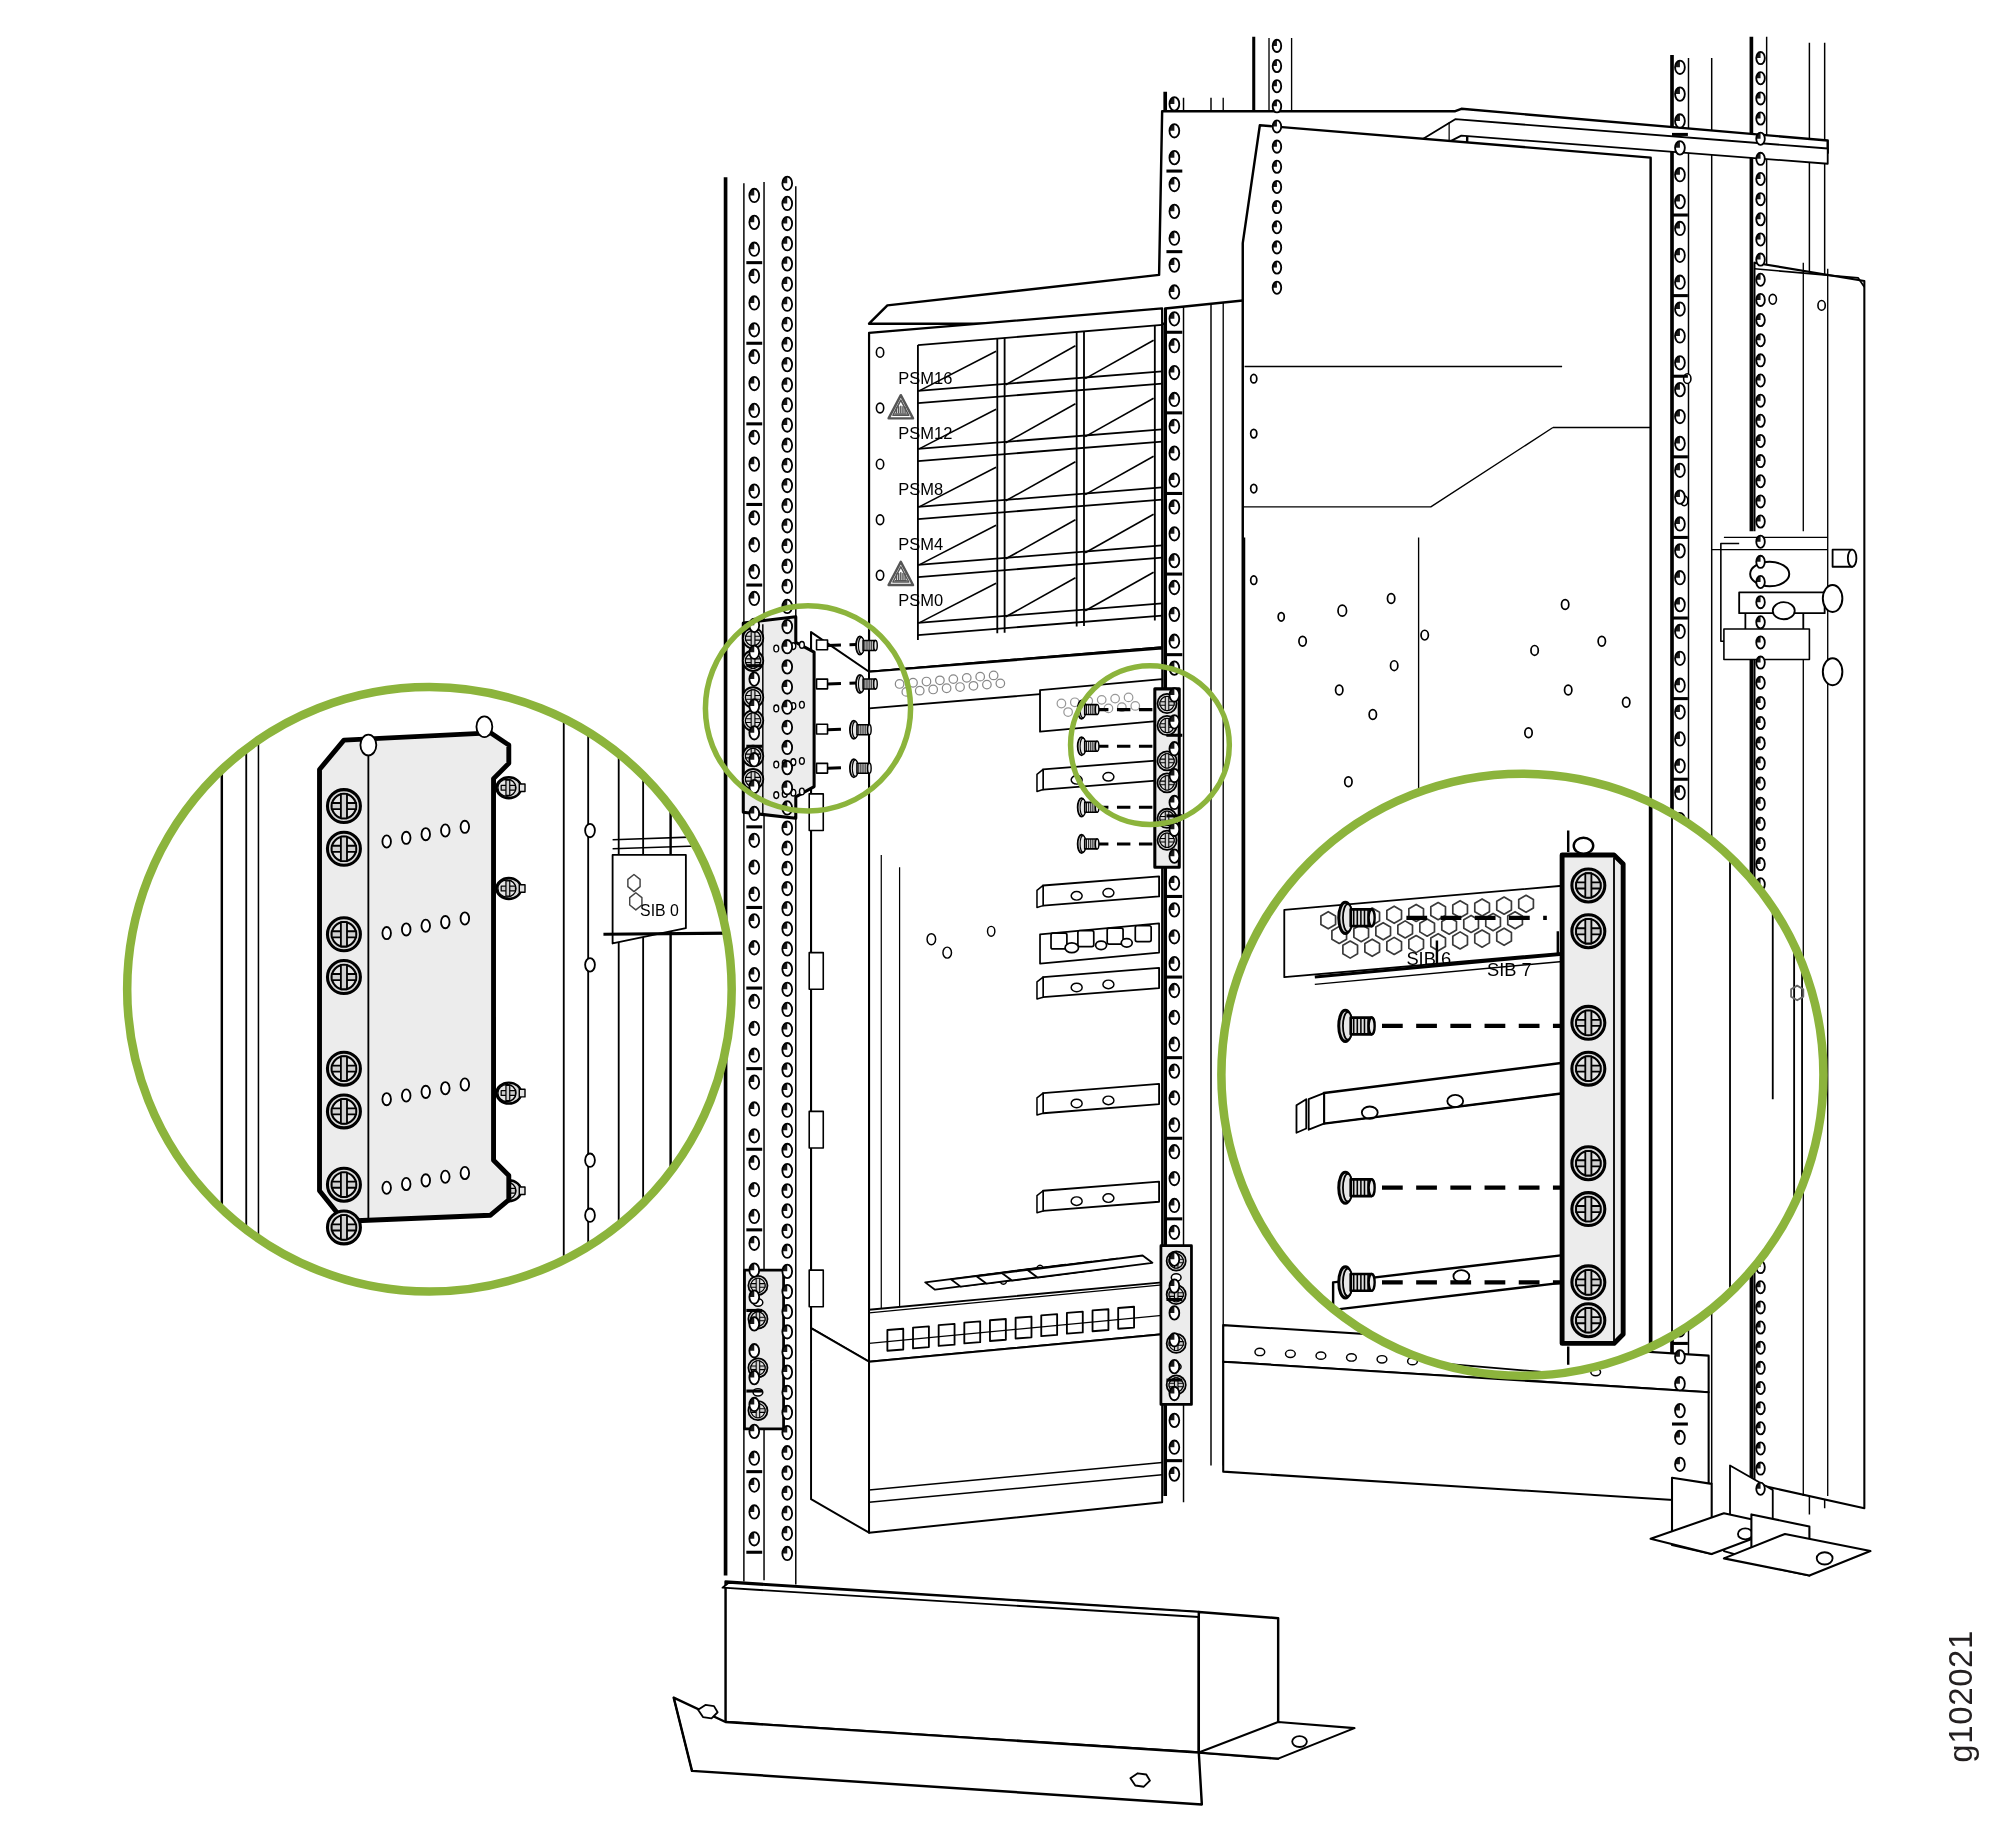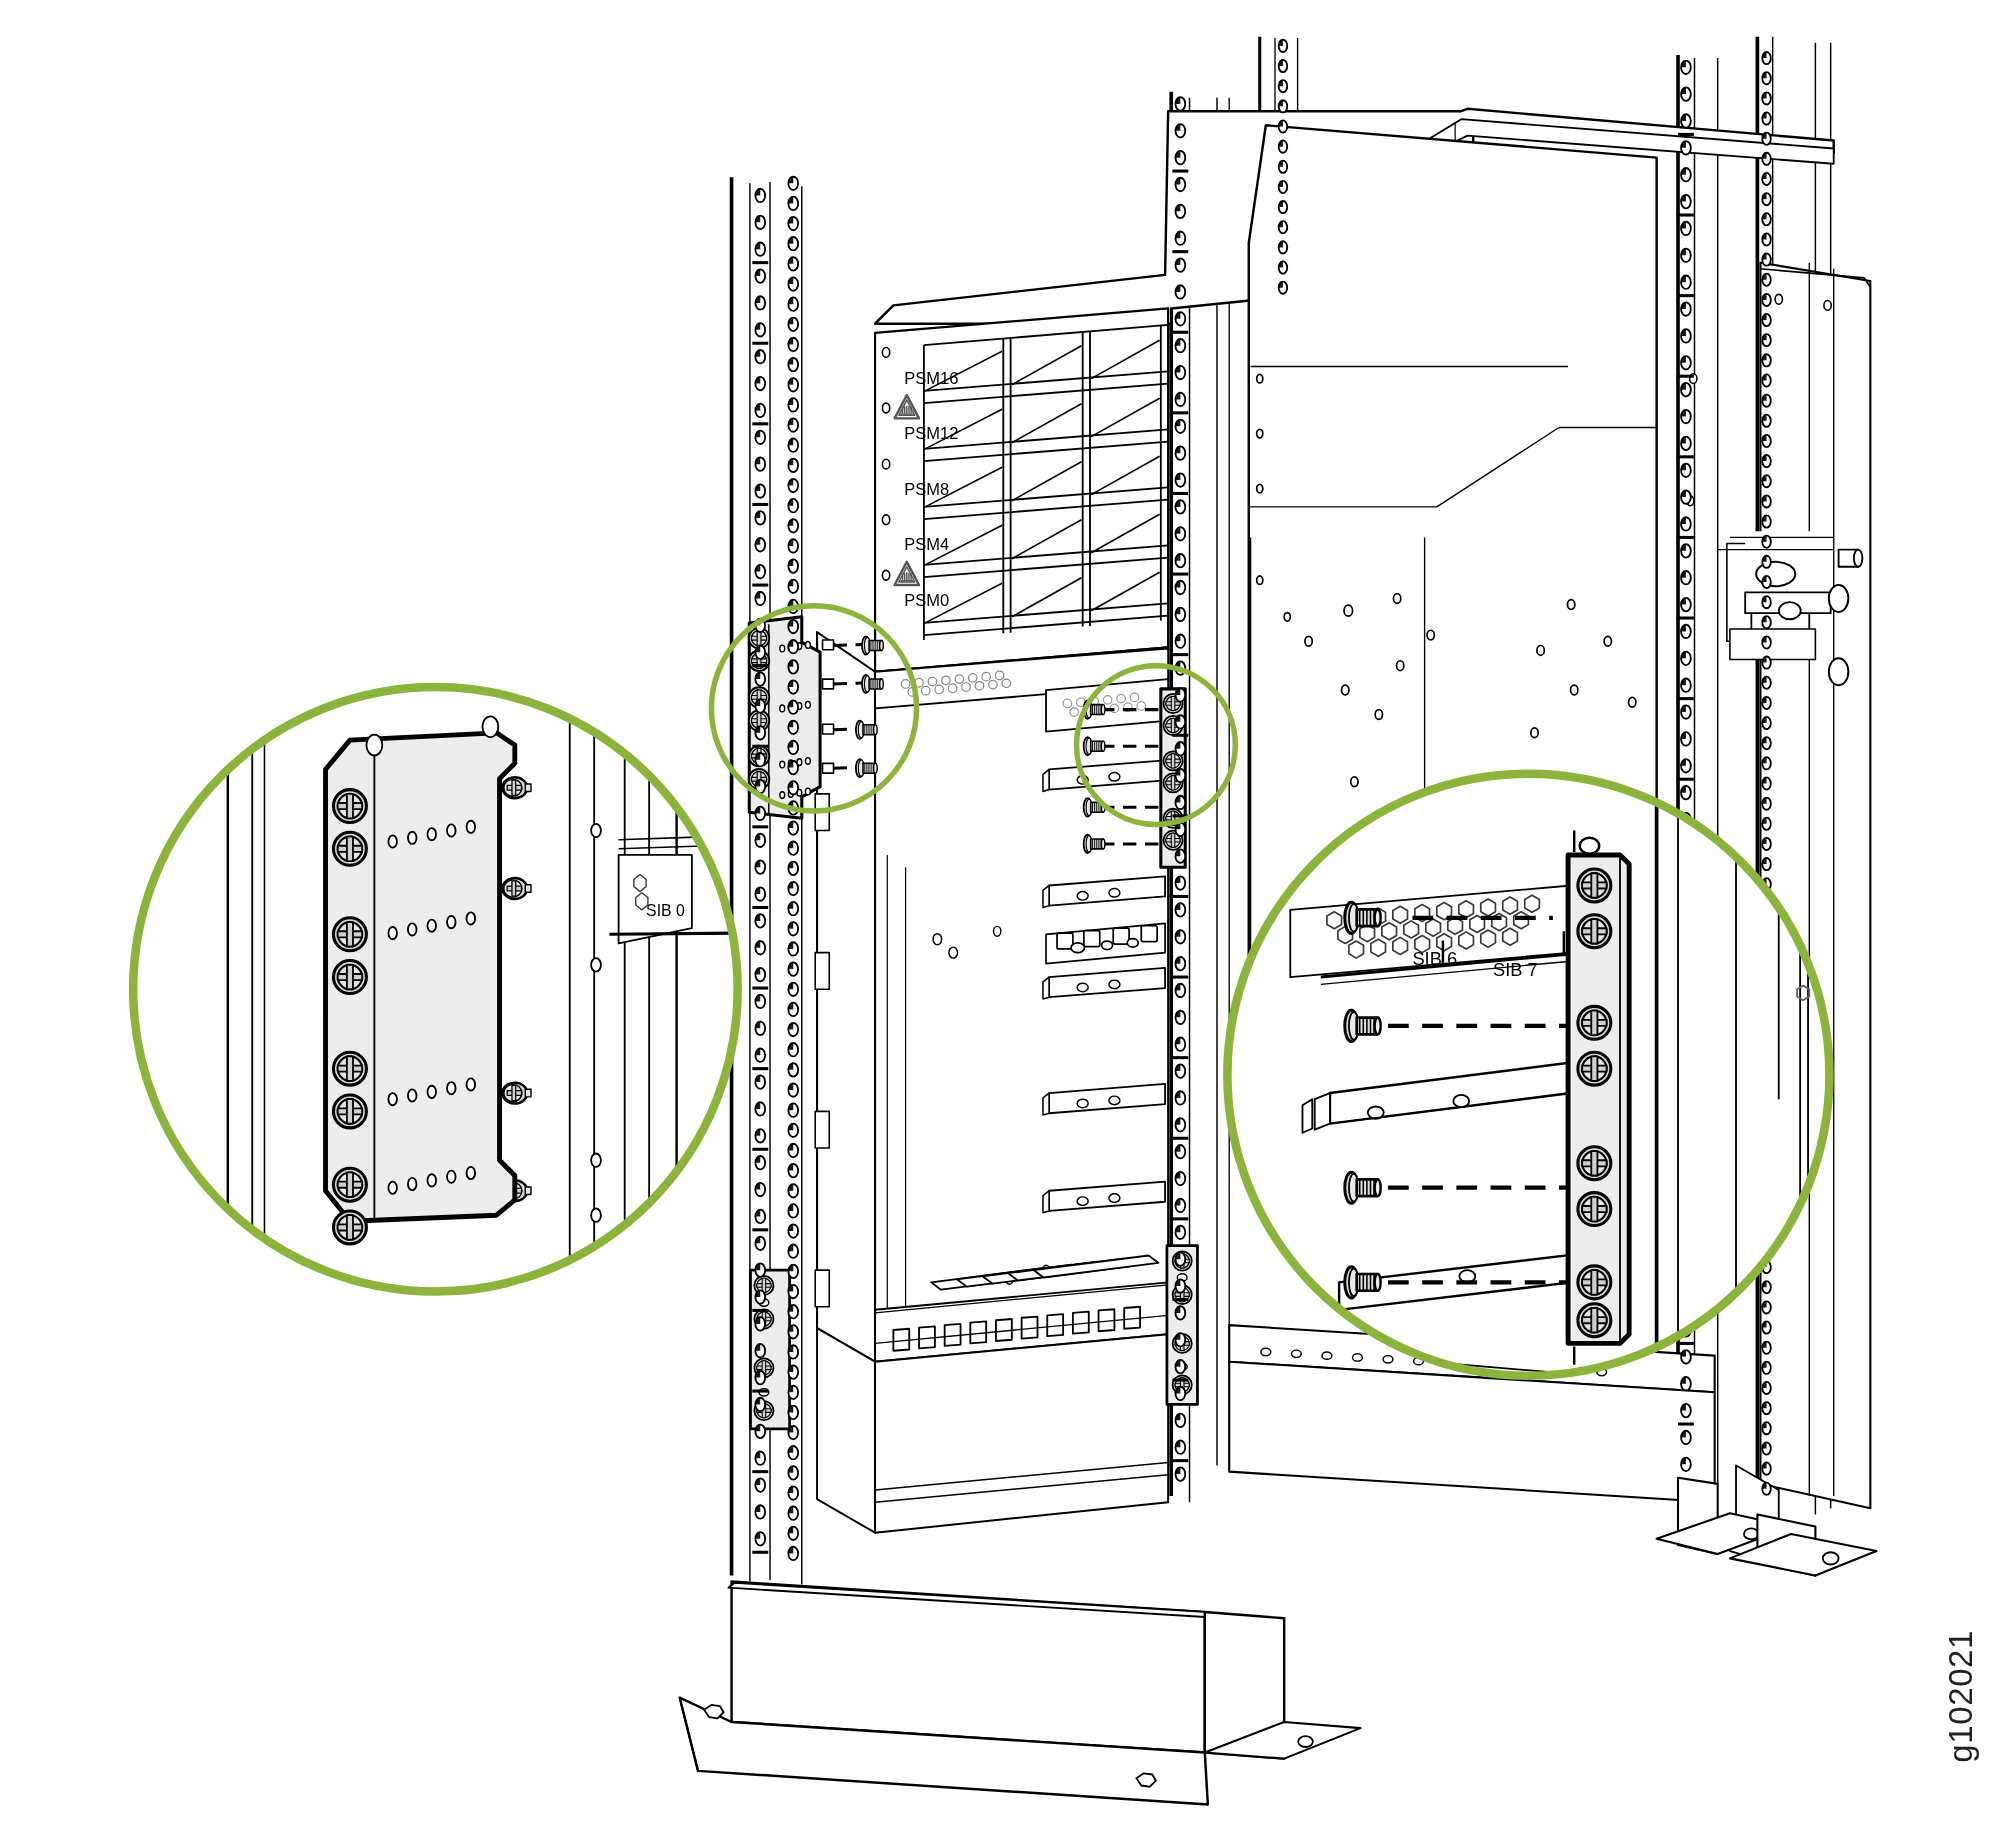--- a/index.html
+++ b/index.html
@@ -1,18 +1,18 @@
 <!DOCTYPE html>
 <html style="font-size:9.8px"><head>
 <meta charset="utf-8">
 <style>
   html,body{margin:0;padding:0;background:#ffffff;}
   body{width:2015px;height:1832px;position:relative;overflow:hidden;
        font-family:"Liberation Sans",sans-serif;}
-  #stage{position:absolute;left:8px;top:0;width:1751px;height:1832px;}
+  #stage{position:absolute;left:2px;top:0;width:1751px;height:1832px;}
   svg{display:block;}
   .fig-id{position:absolute;right:35px;bottom:202px;
           transform-origin:100% 100%;transform:rotate(-90deg) translate(0,0);
           font-size:33px;letter-spacing:0.6px;color:#231f20;white-space:nowrap;}
 </style>
 </head>
 <body>
 
 <div id="stage">
 <svg width="2015" height="1832" viewBox="0 0 3300 3000">

